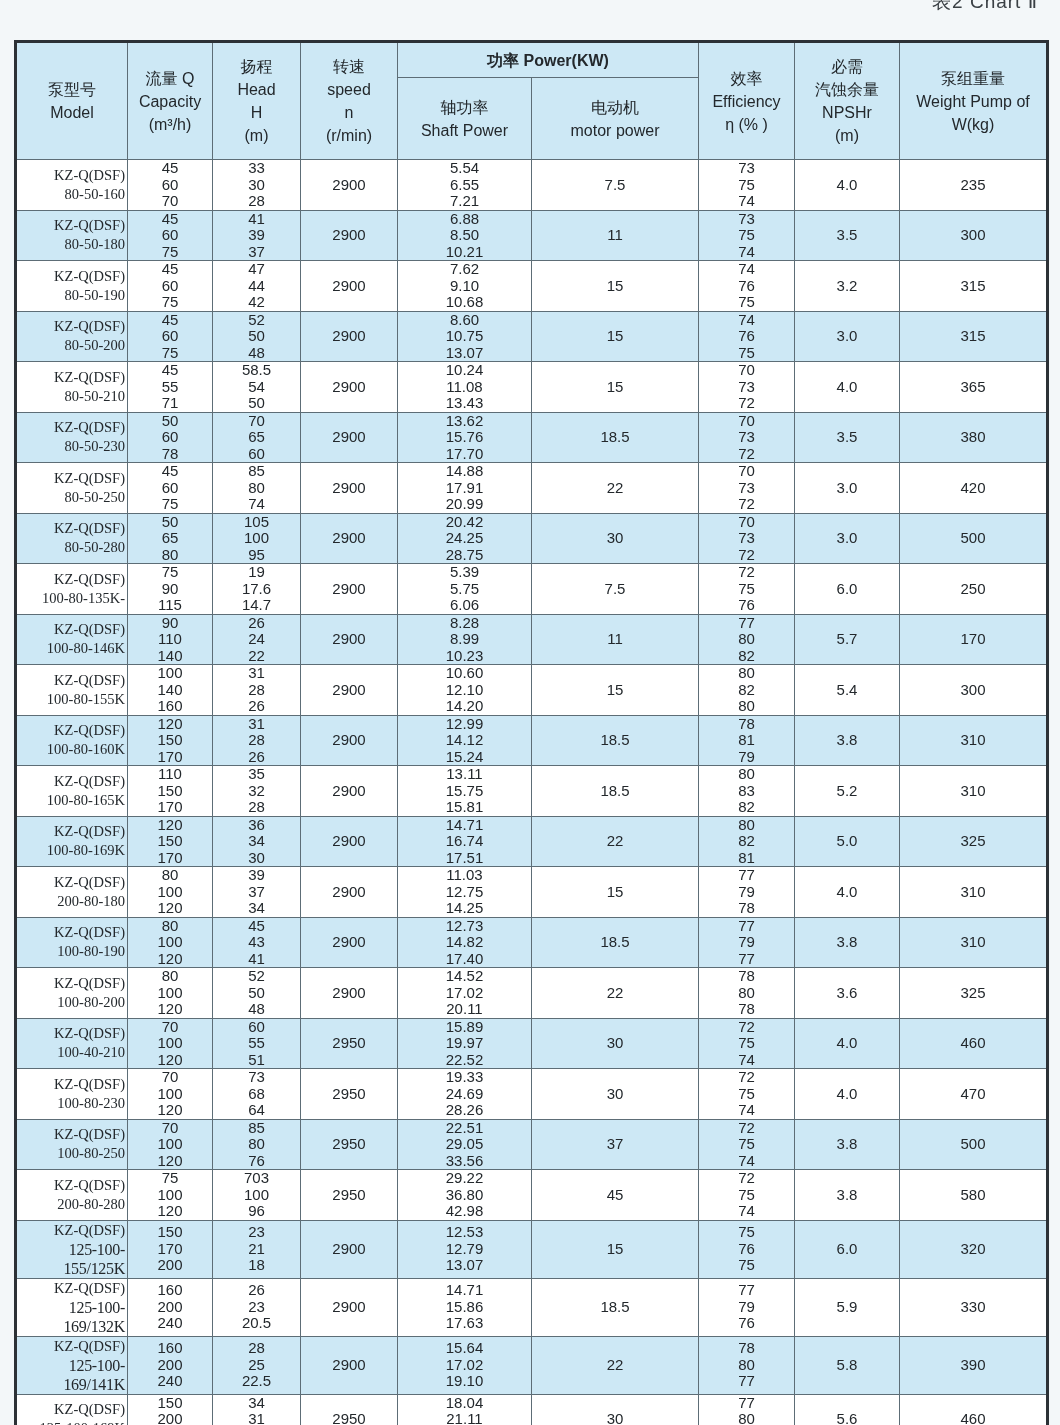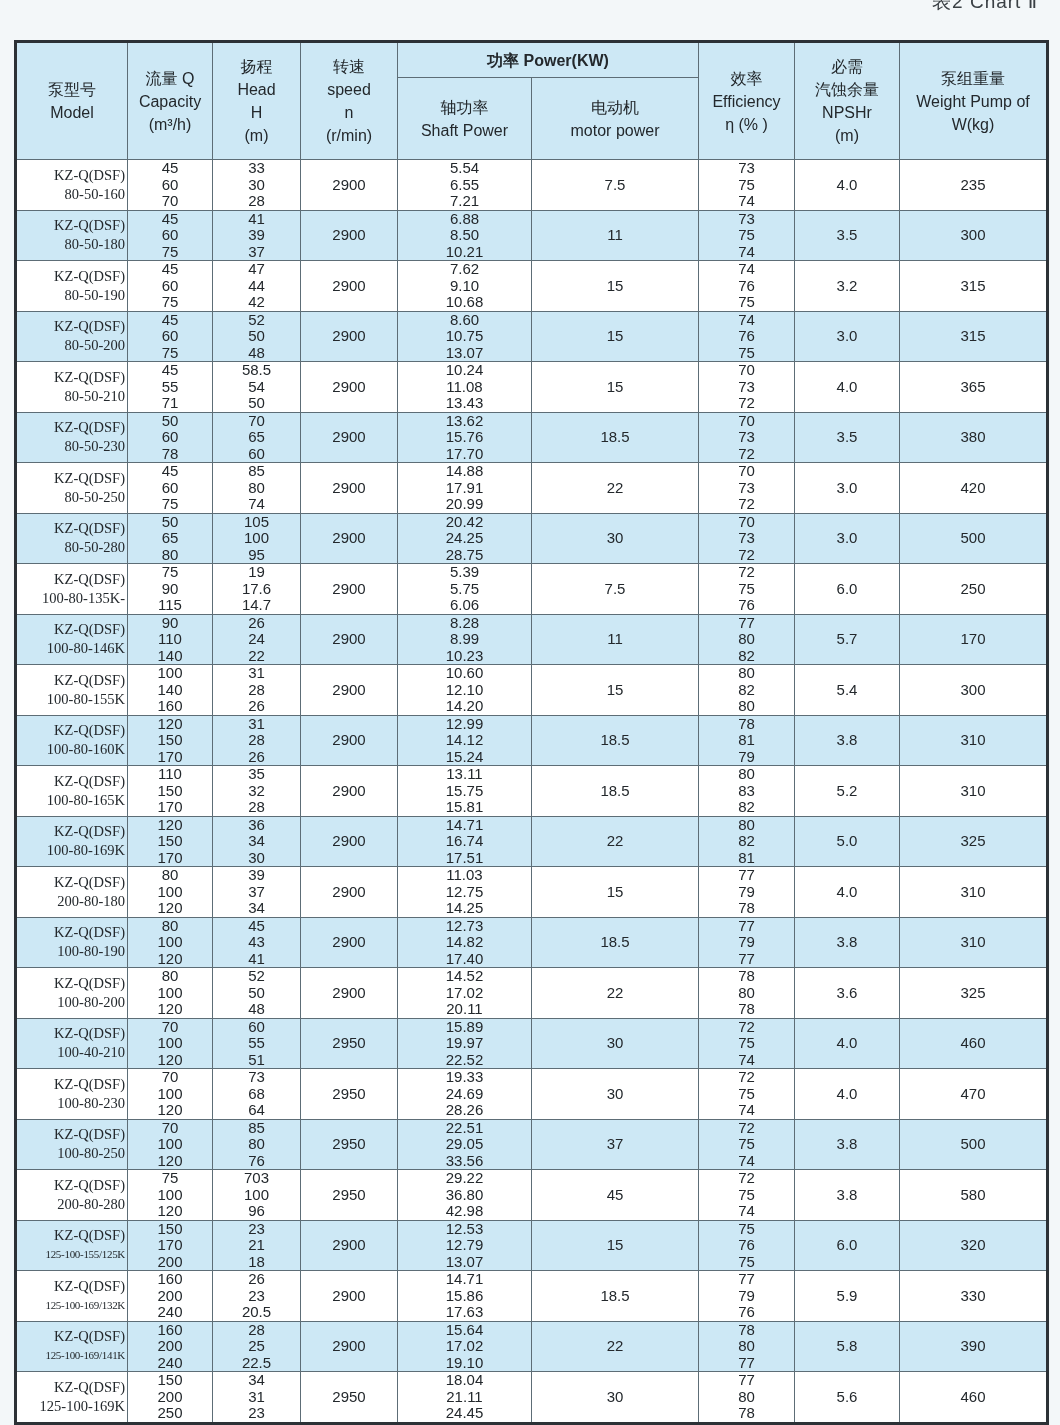--- a/index.html
+++ b/index.html
@@ -44,21 +44,21 @@
     background:#ffffff;
   }
   tbody tr.band td{background:#cde8f5;}
   td.model{
     text-align:right;
     padding-left:7px;
     white-space:normal;
     font-family:Liberation Serif, serif;
   }
   td.model div{font-size:14.5px;line-height:19px;}
-  td.model div.compact{font-size:11px;letter-spacing:-0.3px;}
+  td.model div.compact{font-size:16px;letter-spacing:-0.3px;}
 </style>
 </head>
 <body>
 
 <div class="caption">表2 Chart Ⅱ</div>
 
 <table class="spec">
   <colgroup>
     <col style="width:112px">
       <col style="width:85px">

